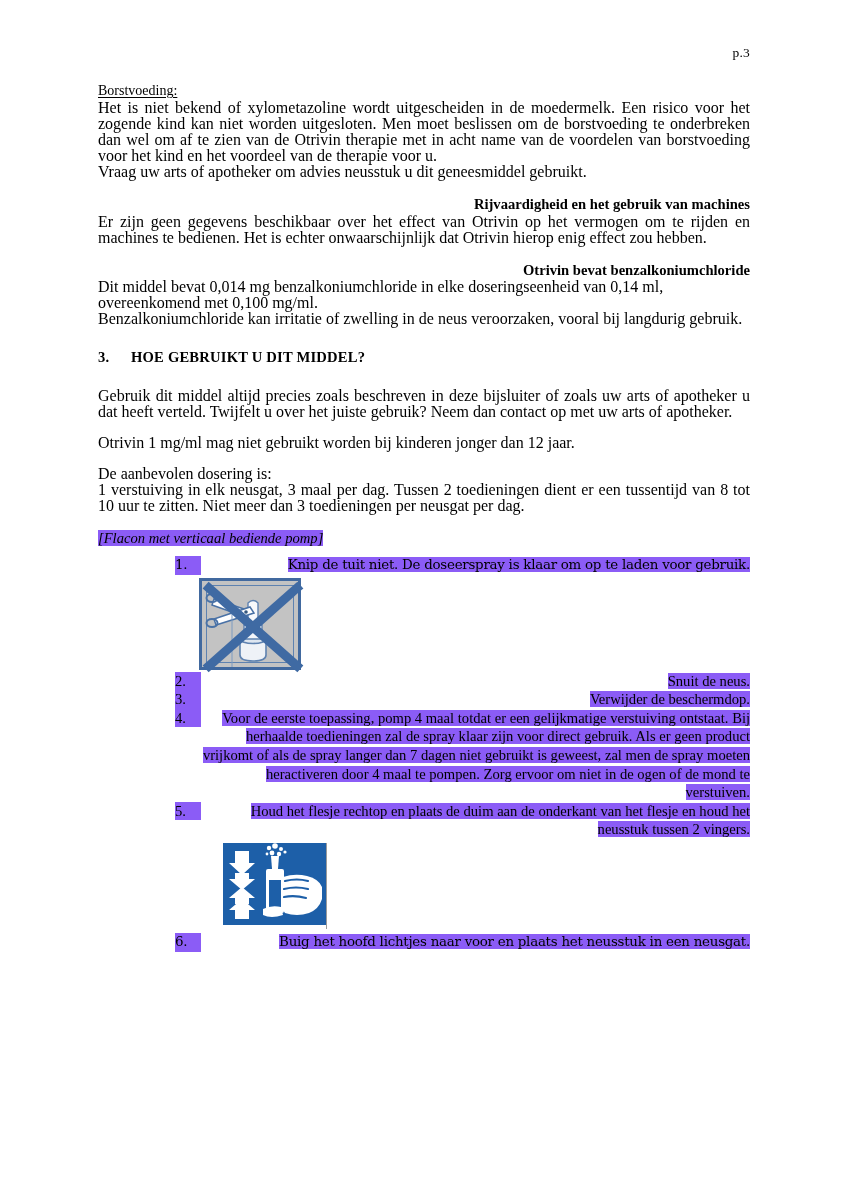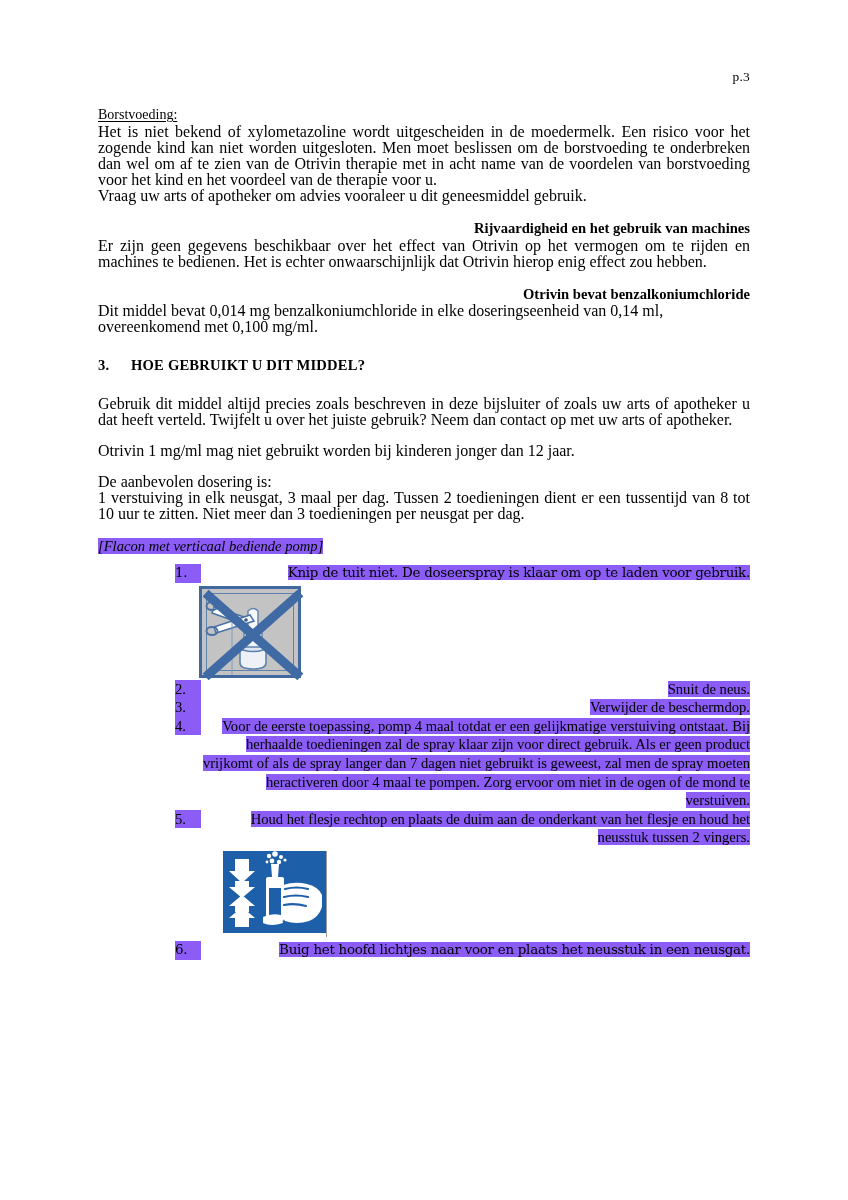--- a/index.html
+++ b/index.html
@@ -15,21 +15,20 @@
     font-family: "Liberation Serif", "DejaVu Serif", serif;
     color: #000000;
     overflow: hidden;
   }
   .page {
     position: absolute;
     left: 0; top: 0;
     width: 848px;
     height: 888px;
     background: #ffffff;
-    margin-top: 24px;
   }
   .content {
     position: absolute;
     left: 98px;
     top: 44px;
     width: 652px;
   }
 
   
   .page-num {
@@ -165,31 +164,32 @@
 
 <div class="page">
   <div class="content">
 
     <div class="page-num">p.3</div>
 
     <div class="spacer-lg"></div>
 
     <div class="u-head">Borstvoeding:</div>
     <div class="block">Het is niet bekend of xylometazoline wordt uitgescheiden in de moedermelk. Een risico voor het zogende kind kan niet worden uitgesloten. Men moet beslissen om de borstvoeding te onderbreken dan wel om af te zien van de Otrivin therapie met in acht name van de voordelen van borstvoeding voor het kind en het voordeel van de therapie voor u.</div>
-    <div class="block narrow">Vraag uw arts of apotheker om advies vooraleer u dit geneesmiddel gebruik.</div>
+    <div class="block narrow">Vraag uw arts of apotheker om advies neusstuk u dit geneesmiddel gebruikt.</div>
 
     <div class="spacer-md"></div>
 
     <div class="b-head">Rijvaardigheid en het gebruik van machines</div>
     <div class="block">Er zijn geen gegevens beschikbaar over het effect van Otrivin op het vermogen om te rijden en machines te bedienen. Het is echter onwaarschijnlijk dat Otrivin hierop enig effect zou hebben.</div>
 
     <div class="spacer-md"></div>
 
     <div class="b-head">Otrivin bevat benzalkoniumchloride</div>
     <div class="block narrow">Dit middel bevat 0,014 mg benzalkoniumchloride in elke doseringseenheid van 0,14 ml, overeenkomend met 0,100 mg/ml.</div>
+    <div class="block narrow">Benzalkoniumchloride kan irritatie of zwelling in de neus veroorzaken, vooral bij langdurig gebruik.</div>
 
     <div class="spacer-lg"></div>
 
     <div class="sec-head">
       <span class="num">3.</span>
       <span class="txt">HOE GEBRUIKT U DIT MIDDEL?</span>
     </div>
 
     <div class="spacer-lg"></div>
 

